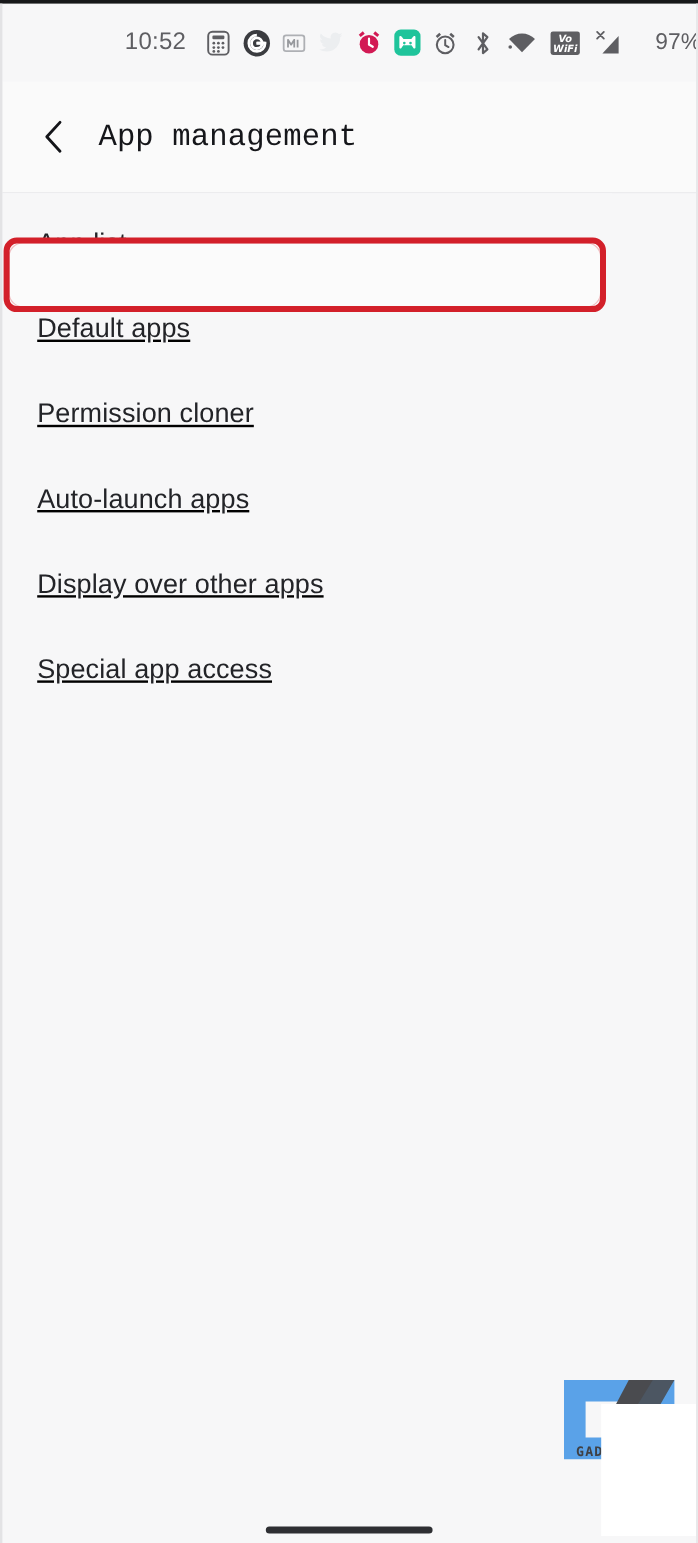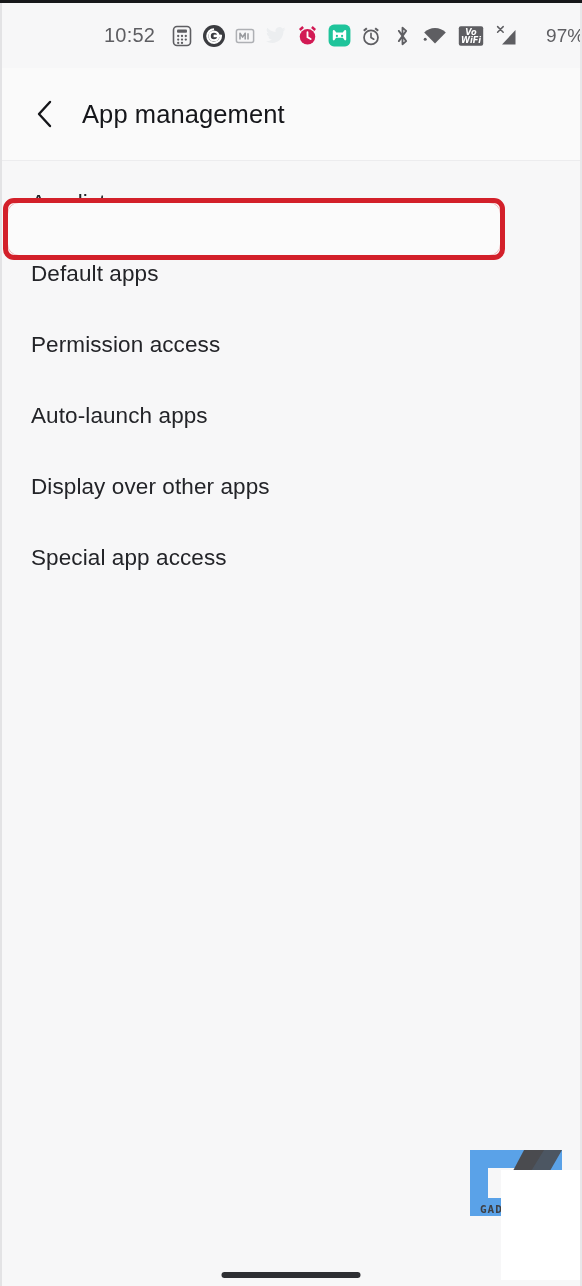--- a/index.html
+++ b/index.html
@@ -112,40 +112,42 @@
     align-items: center;
     justify-content: center;
     cursor: pointer;
   }
   .page-title {
     font-size: 25.5px;
     color: #15161a;
     margin-left: 10px;
     letter-spacing: .1px;
     font-weight: 400;
+    font-family: Liberation Mono, monospace;
   }
   .header-divider {
     position: absolute;
     top: 160px;
     left: 2px;
     width: 578px;
     height: 1px;
     background: #ececee;
   }
 
   
   .list {
     position: absolute;
     top: 161px;
     left: 2px;
     width: 508px;
     bottom: 0;
     background: #f7f7f8;
     padding-top: 6px;
     box-sizing: border-box;
+    text-decoration: underline;
   }
   .row {
     height: 71px;
     display: flex;
     align-items: center;
     padding-left: 29px;
     box-sizing: border-box;
     cursor: pointer;
   }
   .row-label {
@@ -361,21 +363,21 @@
 
     <div class="row highlight">
       <span class="row-label">App list</span>
     </div>
 
     <div class="row">
       <span class="row-label">Default apps</span>
     </div>
 
     <div class="row">
-      <span class="row-label">Permission access</span>
+      <span class="row-label">Permission cloner</span>
     </div>
 
     <div class="row">
       <span class="row-label">Auto-launch apps</span>
     </div>
 
     <div class="row">
       <span class="row-label">Display over other apps</span>
     </div>
 

